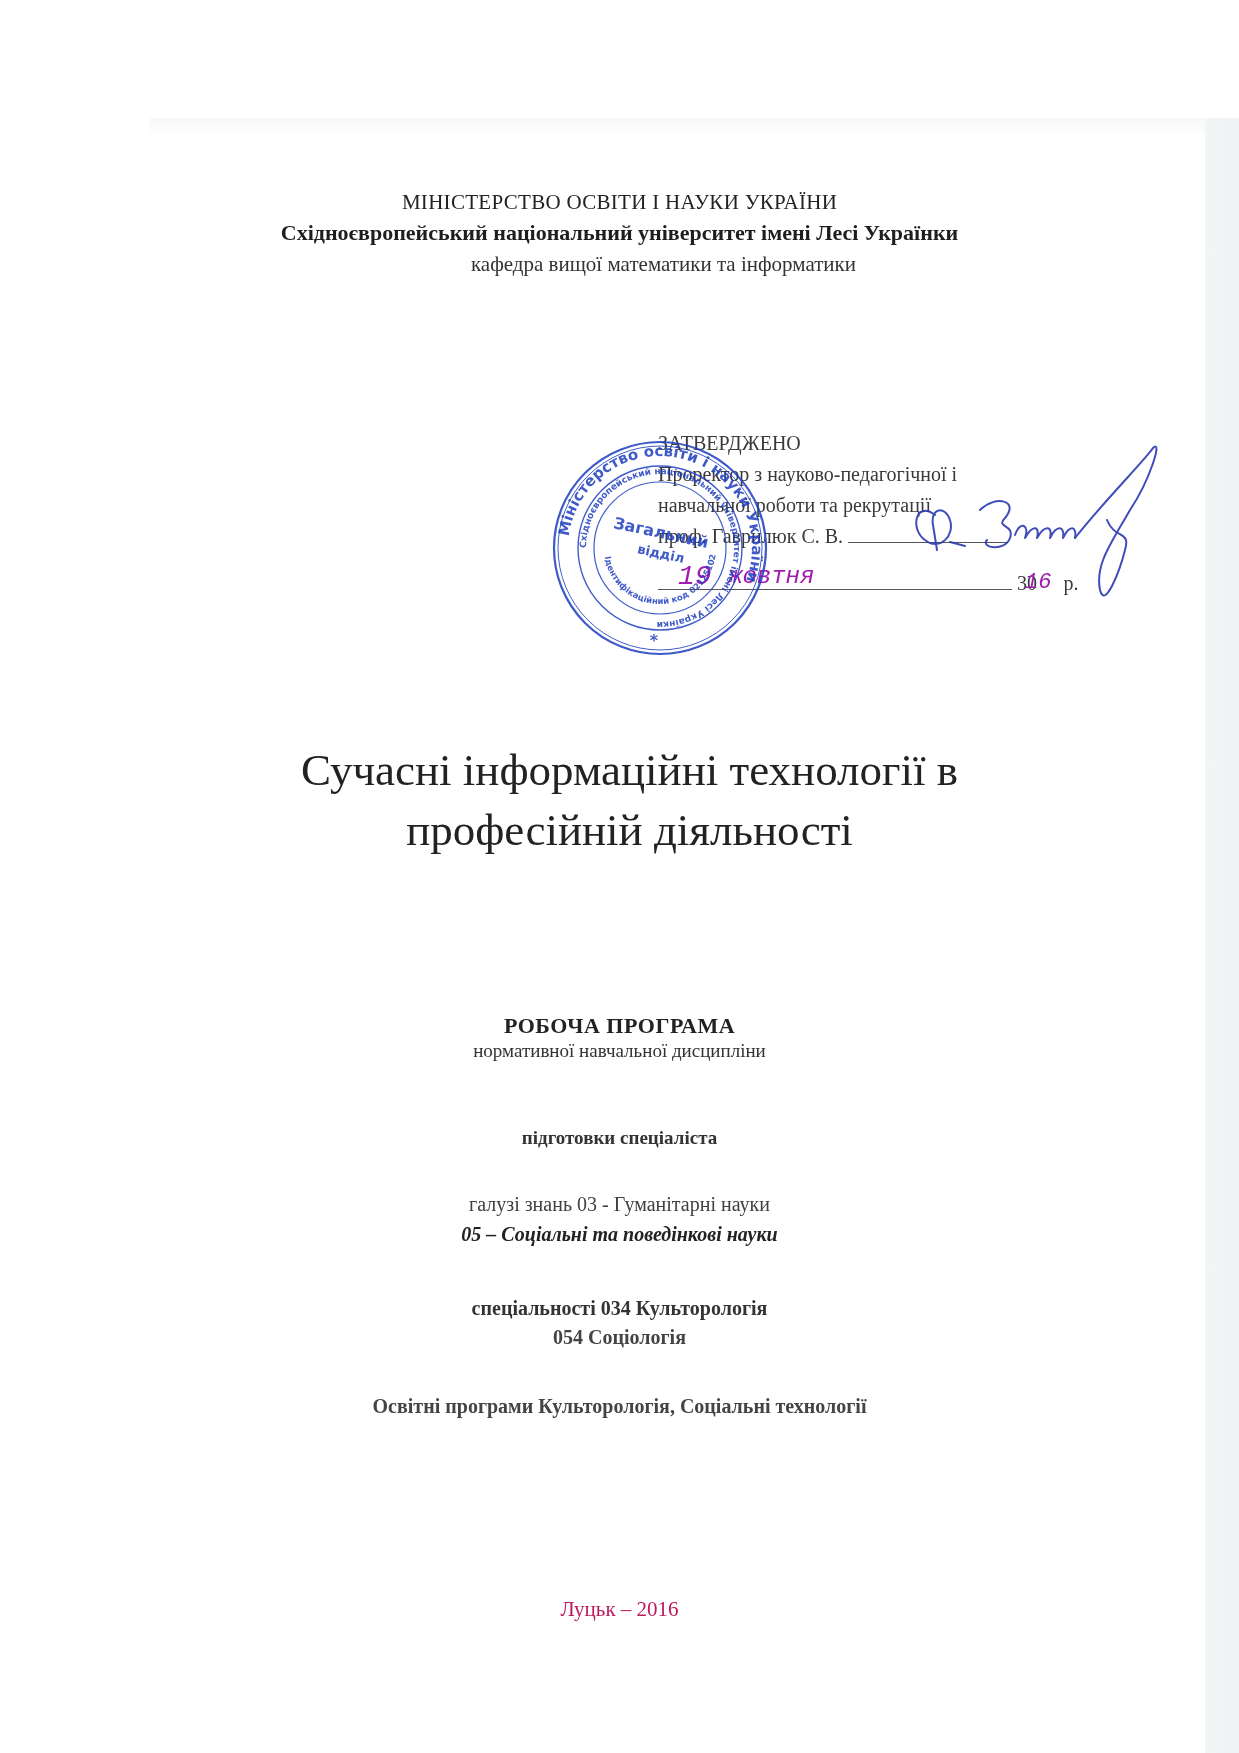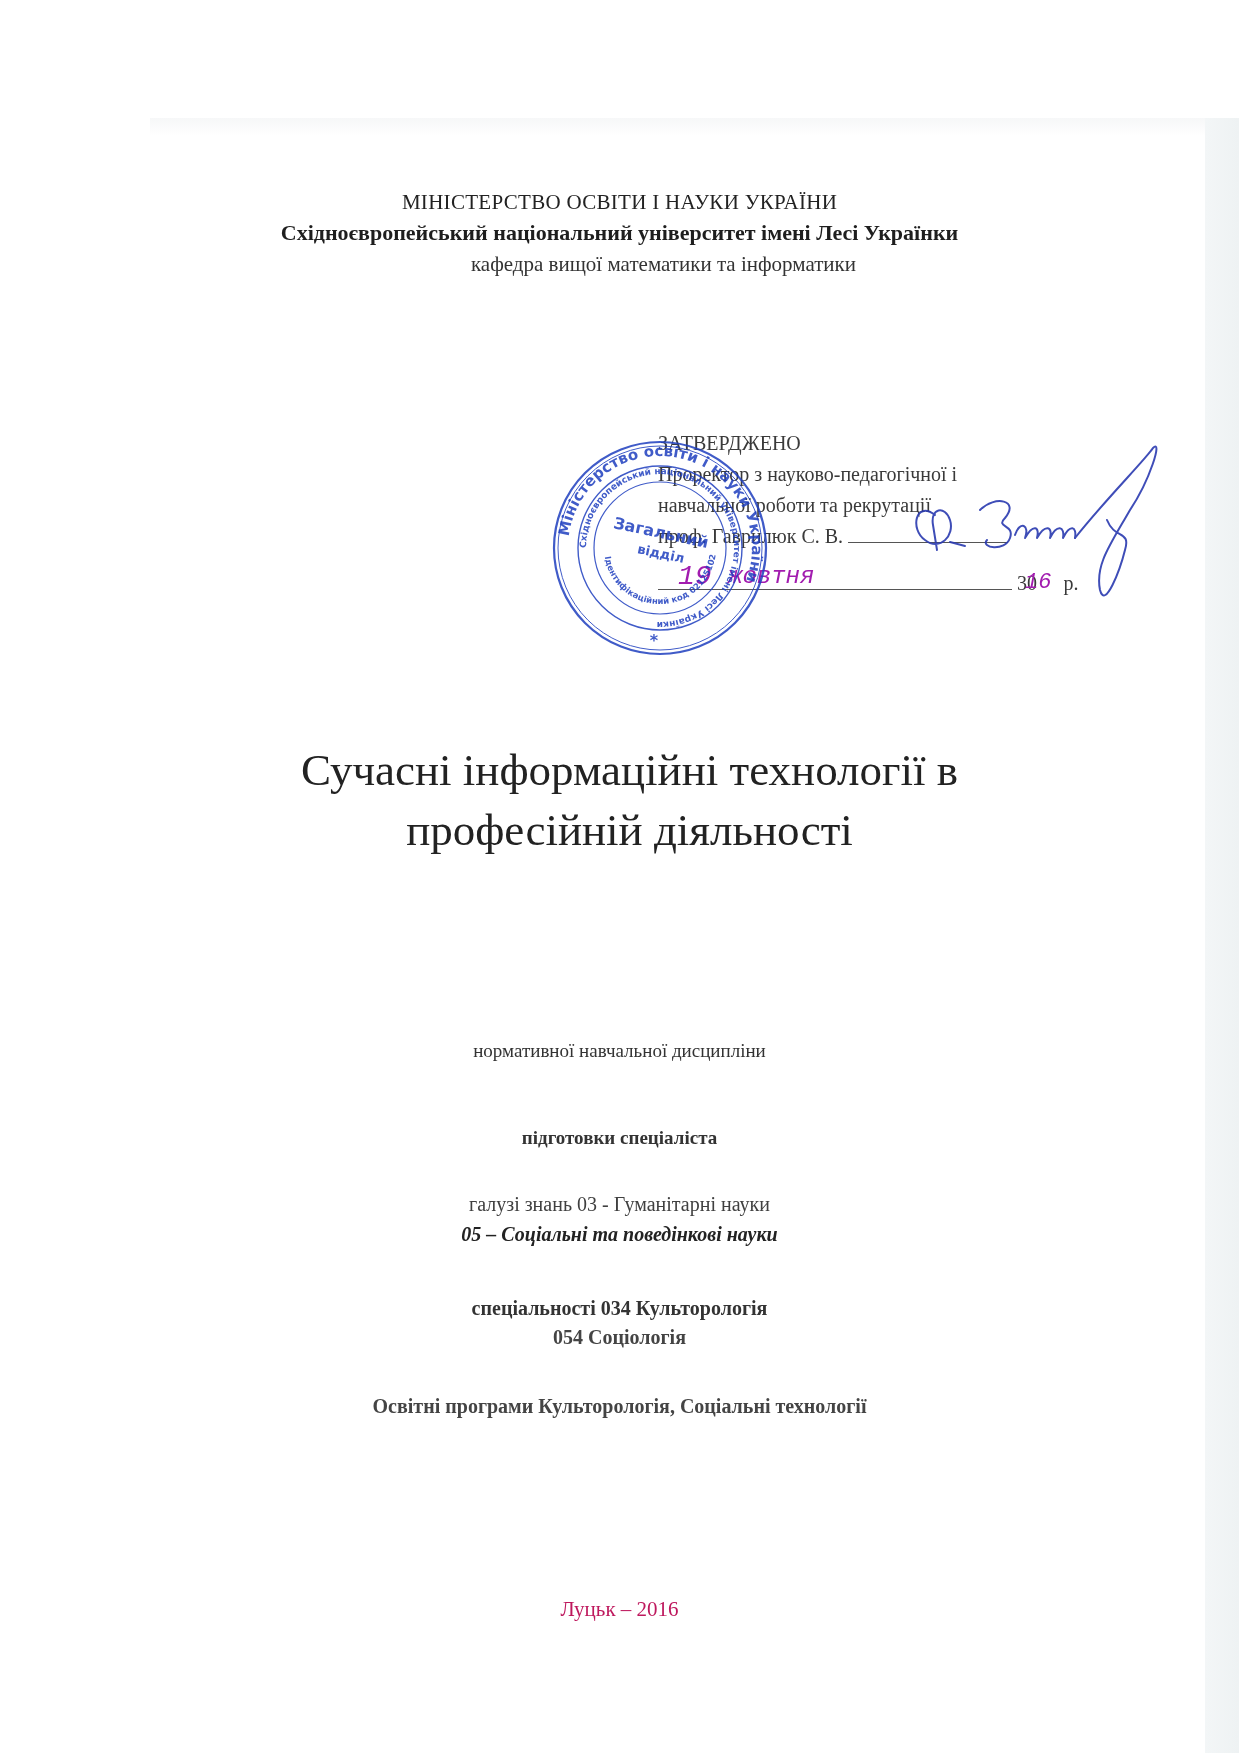--- a/index.html
+++ b/index.html
@@ -112,20 +112,21 @@
       <path d="M120,95 C125,80 135,85 130,98 C138,84 145,86 142,98 C150,84 158,86 155,98 C162,84 170,86 168,98 C175,84 182,86 180,98"></path>
       <path d="M180,98 C210,60 250,20 258,8 C268,-2 255,40 235,70 C215,105 200,125 205,150 C210,170 225,130 230,110 C236,90 220,100 212,80"></path>
     </g>
   </svg>
 
   <div class="center title">
     <span class="l2">Сучасні інформаційні технології в</span>
     <span class="l2">професійній діяльності</span>
   </div>
 
+  <div class="center rp">РОБОЧА ПРОГРАМА</div>
   <div class="center rp-sub">нормативної навчальної дисципліни</div>
   <div class="center prep">підготовки спеціаліста</div>
   <div class="center field1">галузі знань 03 - Гуманітарні науки</div>
   <div class="center field2">05 – Соціальні та поведінкові науки</div>
   <div class="center spec1">спеціальності 034 Культорологія</div>
   <div class="center spec2">054 Соціологія</div>
   <div class="center prog">Освітні програми Культорологія, Соціальні технології</div>
 
   <div class="center city">Луцьк – 2016</div>
 </div>

